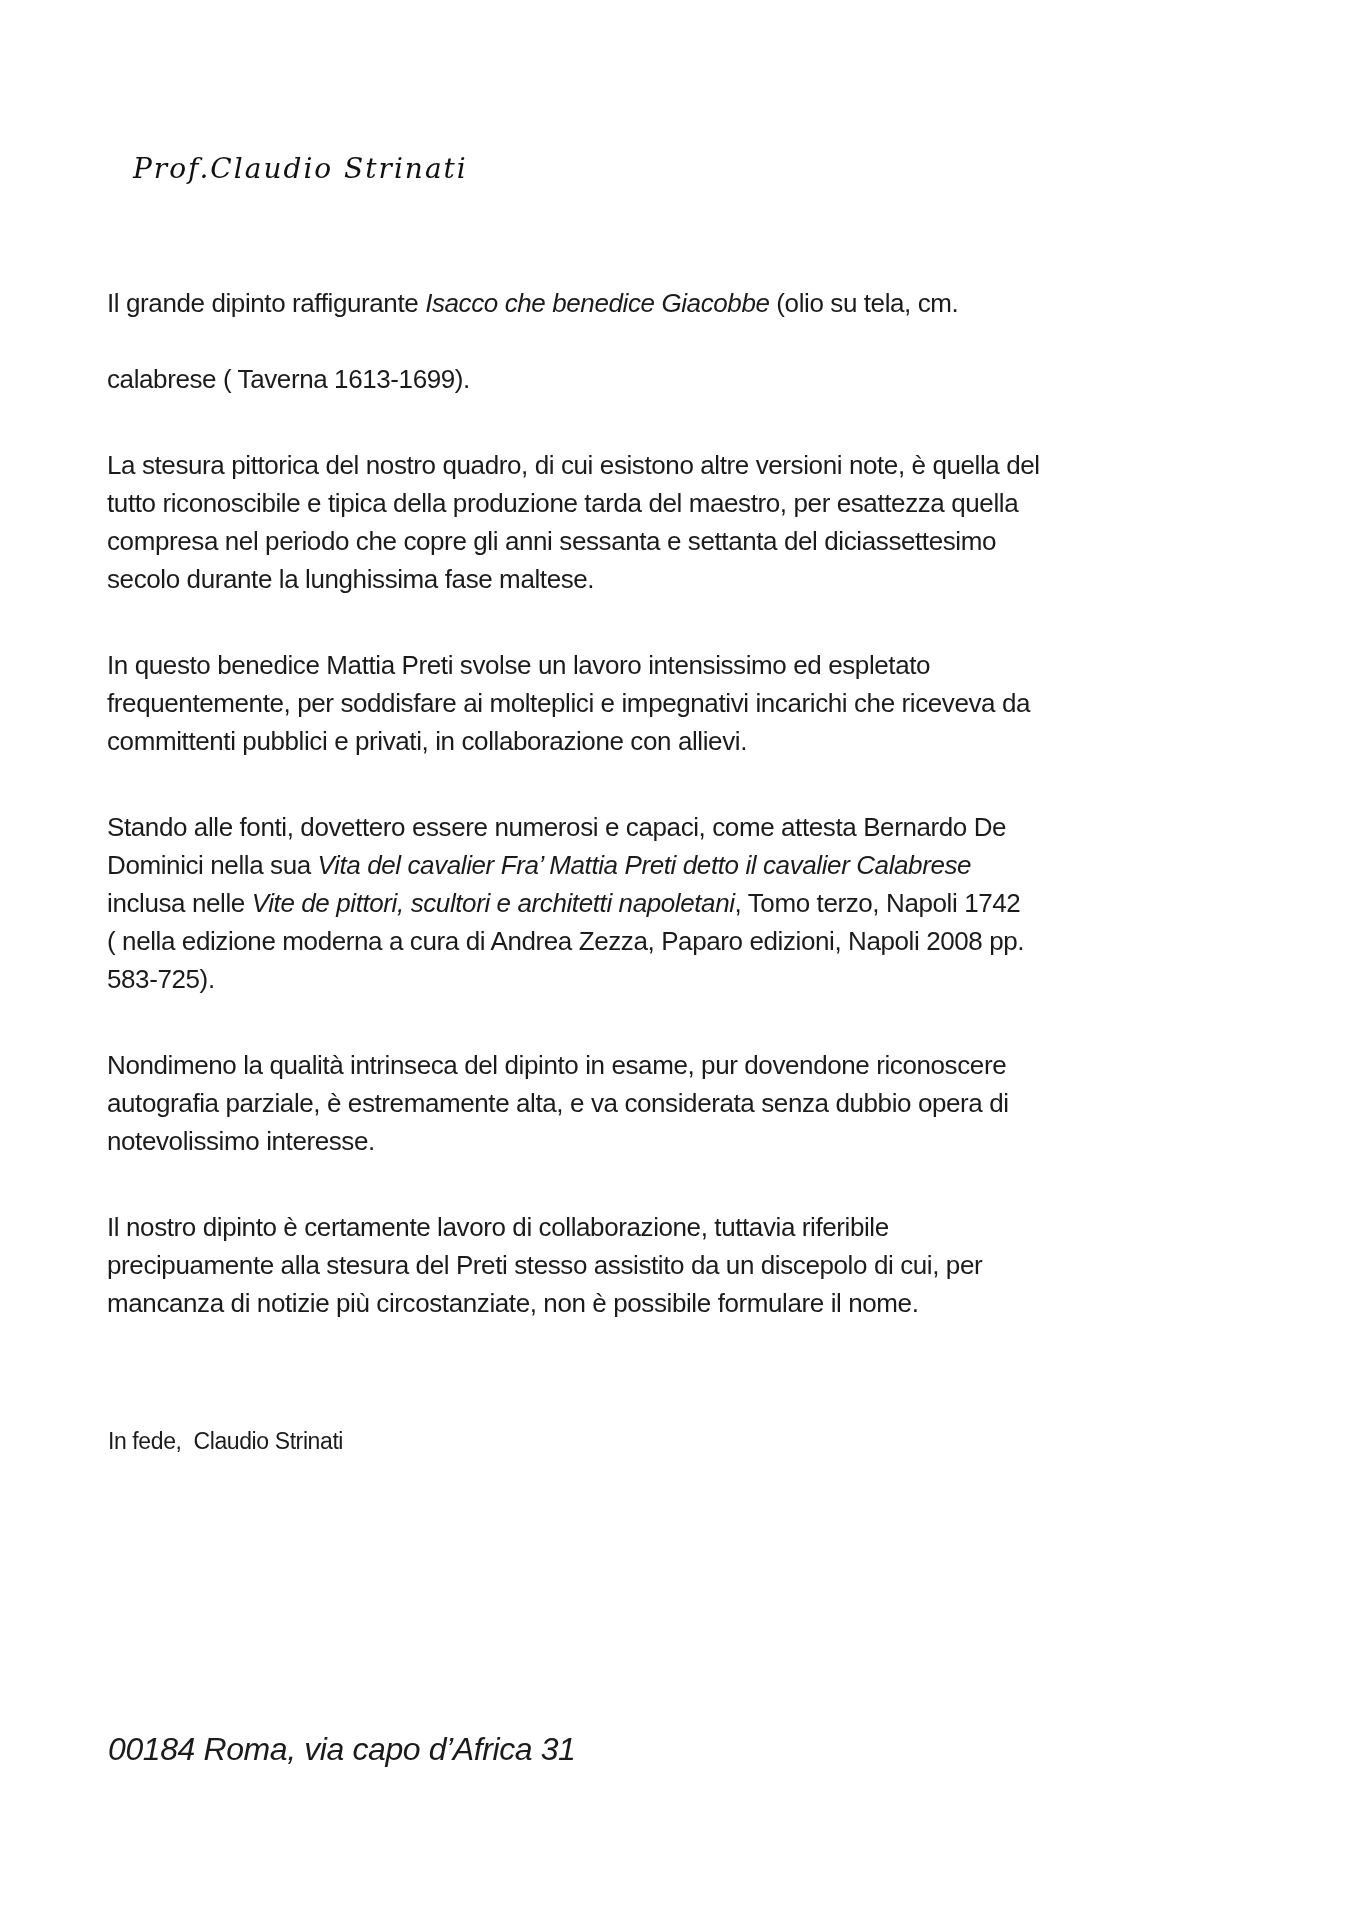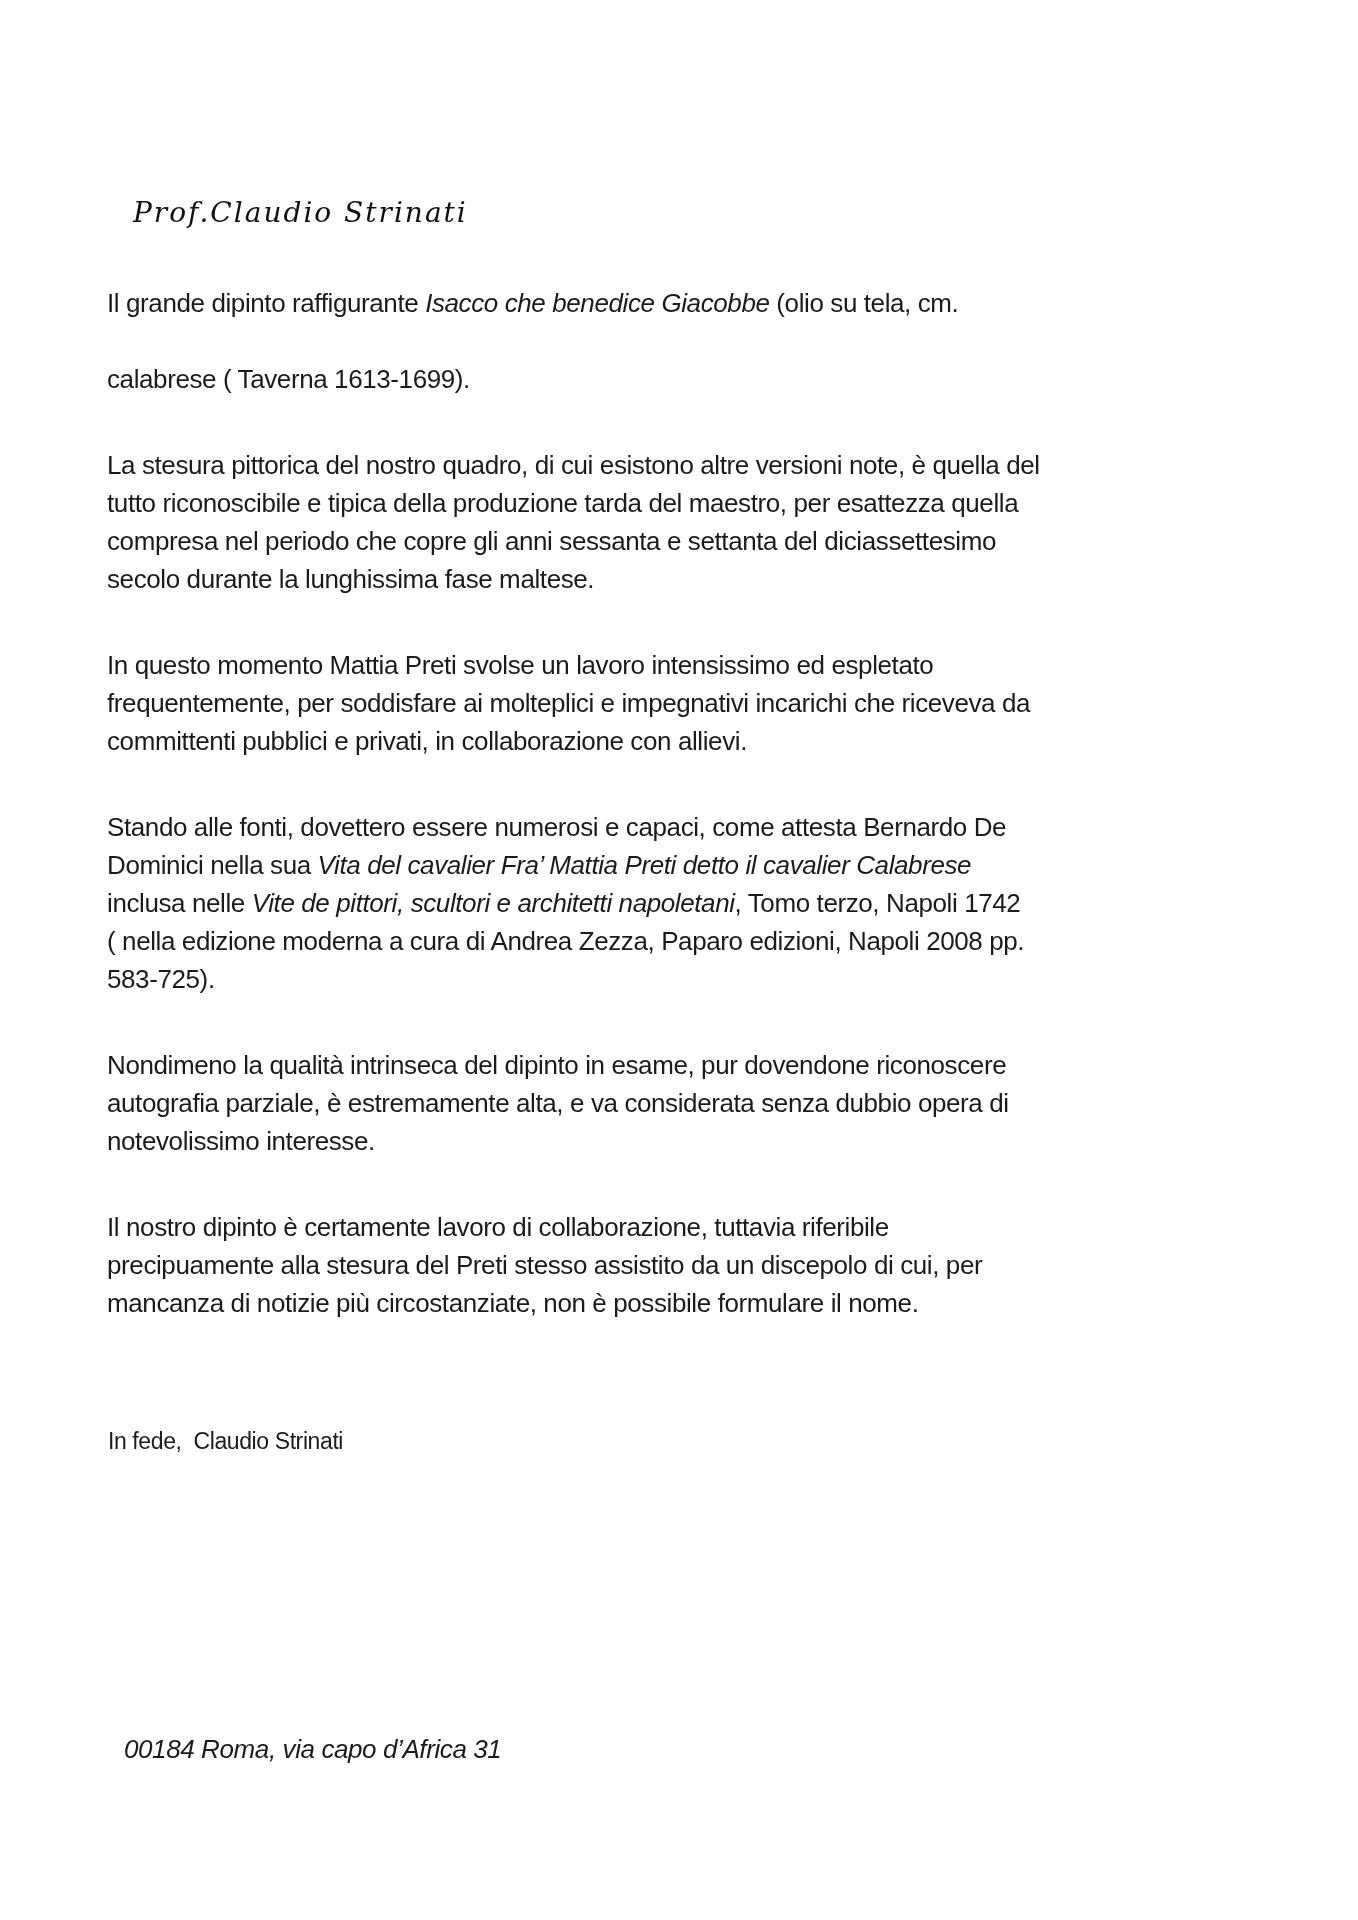--- a/index.html
+++ b/index.html
@@ -20,21 +20,20 @@
   .script-header {
     position: absolute;
     left: 133px;
     top: 152px;
     font-family: "DejaVu Serif", serif;
     font-style: italic;
     font-size: 28px;
     letter-spacing: 2px;
     color: #111111;
     white-space: nowrap;
-    margin-top: 44px;
   }
   .letter-body {
     position: absolute;
     left: 107px;
     top: 268px;
     width: 1180px;
     font-size: 26px;
     line-height: 38px;
     letter-spacing: -0.4px;
   }
@@ -49,39 +48,39 @@
     position: absolute;
     left: 108px;
     top: 1422px;
     font-size: 23px;
     line-height: 38px;
     letter-spacing: -0.4px;
     white-space: pre-wrap;
   }
   .footer-address {
     position: absolute;
-    left: 124px;
+    left: 108px;
     top: 1730px;
-    font-size: 26px;
+    font-size: 32px;
     line-height: 38px;
     letter-spacing: -0.4px;
     font-style: italic;
   }
 </style>
 </head>
 <body>
 
 <div class="page">
 
   <div class="script-header">Prof.Claudio Strinati</div>
 
   <div class="letter-body">
       <p><span>Il grande dipinto raffigurante </span><em>Isacco che benedice Giacobbe</em><span> (olio su tela, cm.</span><br><br><span>calabrese ( Taverna 1613-1699).</span></p>
       <p><span>La stesura pittorica del nostro quadro, di cui esistono altre versioni note, è quella del</span><br><span>tutto riconoscibile e tipica della produzione tarda del maestro, per esattezza quella</span><br><span>compresa nel periodo che copre gli anni sessanta e settanta del diciassettesimo</span><br><span>secolo durante la lunghissima fase maltese.</span></p>
-      <p><span>In questo momento Mattia Preti svolse un lavoro intensissimo ed espletato</span><br><span>frequentemente, per soddisfare ai molteplici e impegnativi incarichi che riceveva da</span><br><span>committenti pubblici e privati, in collaborazione con allievi.</span></p>
+      <p><span>In questo benedice Mattia Preti svolse un lavoro intensissimo ed espletato</span><br><span>frequentemente, per soddisfare ai molteplici e impegnativi incarichi che riceveva da</span><br><span>committenti pubblici e privati, in collaborazione con allievi.</span></p>
       <p><span>Stando alle fonti, dovettero essere numerosi e capaci, come attesta Bernardo De</span><br><span>Dominici nella sua </span><em>Vita del cavalier Fra’ Mattia Preti detto il cavalier Calabrese</em><br><span>inclusa nelle </span><em>Vite de pittori, scultori e architetti napoletani</em><span>, Tomo terzo, Napoli 1742</span><br><span>( nella edizione moderna a cura di Andrea Zezza, Paparo edizioni, Napoli 2008 pp.</span><br><span>583-725).</span></p>
       <p><span>Nondimeno la qualità intrinseca del dipinto in esame, pur dovendone riconoscere</span><br><span>autografia parziale, è estremamente alta, e va considerata senza dubbio opera di</span><br><span>notevolissimo interesse.</span></p>
       <p><span>Il nostro dipinto è certamente lavoro di collaborazione, tuttavia riferibile</span><br><span>precipuamente alla stesura del Preti stesso assistito da un discepolo di cui, per</span><br><span>mancanza di notizie più circostanziate, non è possibile formulare il nome.</span></p>
     </div>
 
   <div class="signoff">In fede,  Claudio Strinati</div>
 
   <div class="footer-address">00184 Roma, via capo d’Africa 31</div>
 
 </div>

